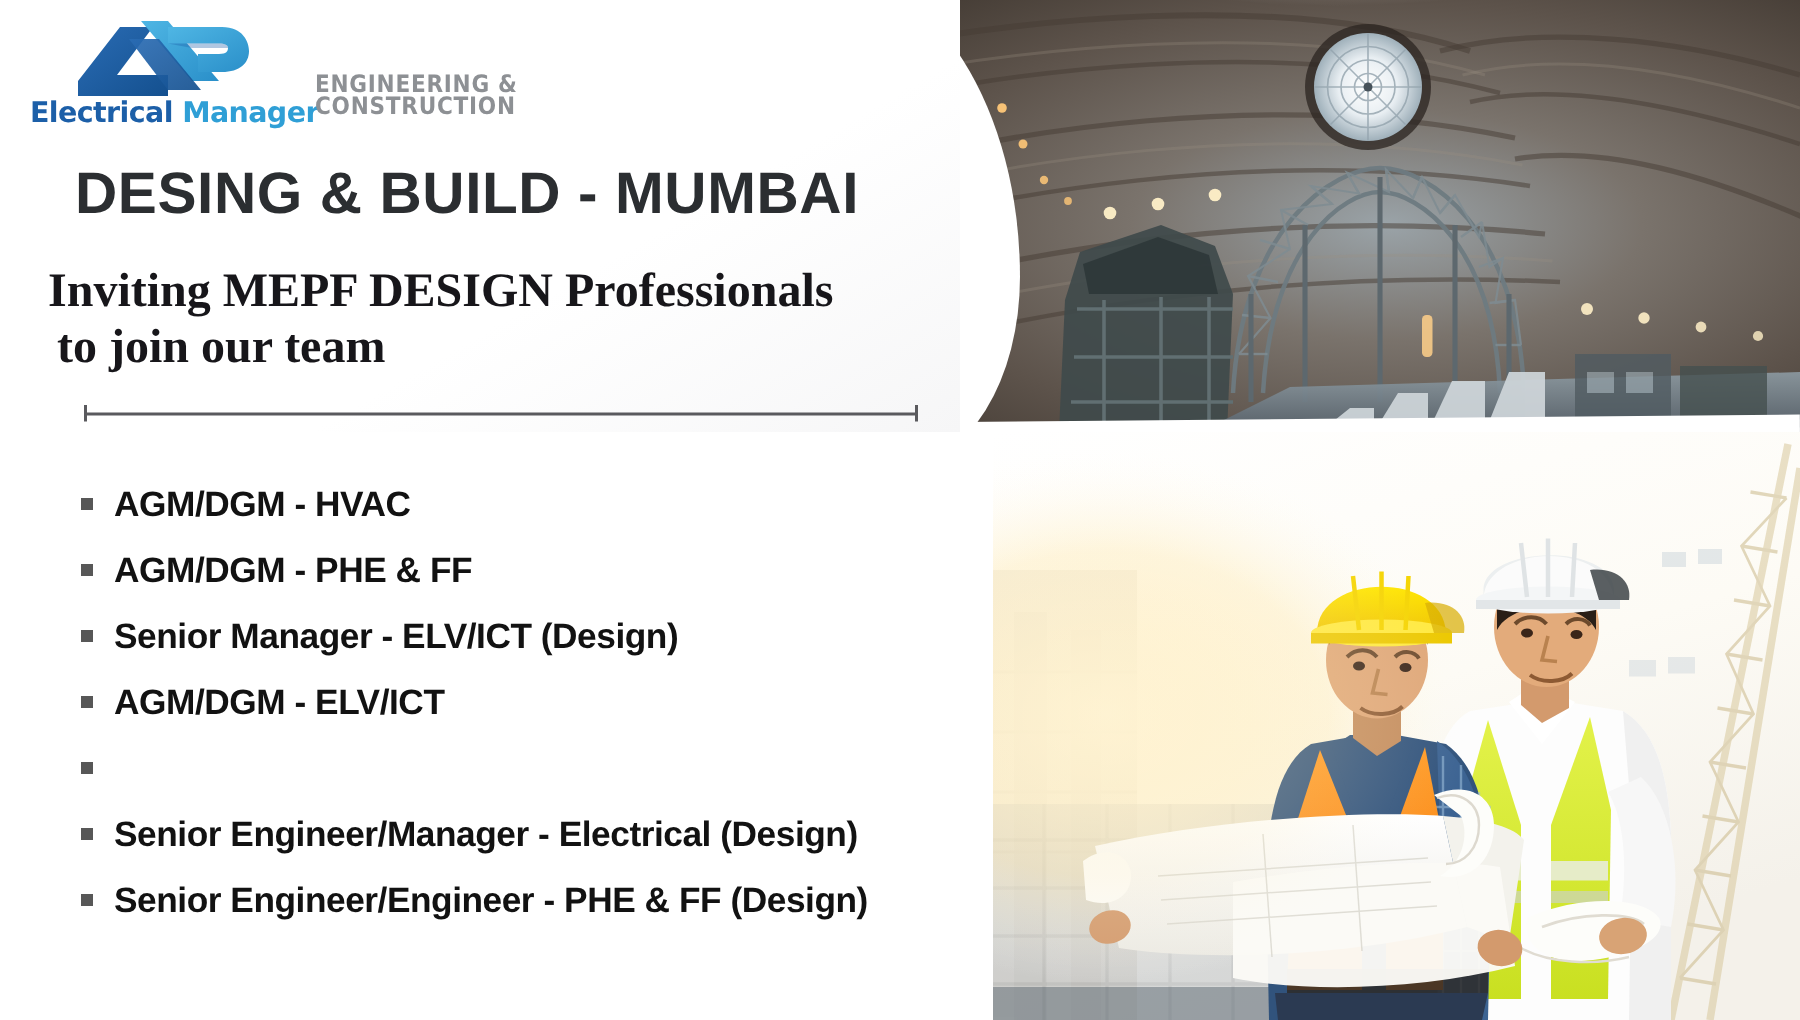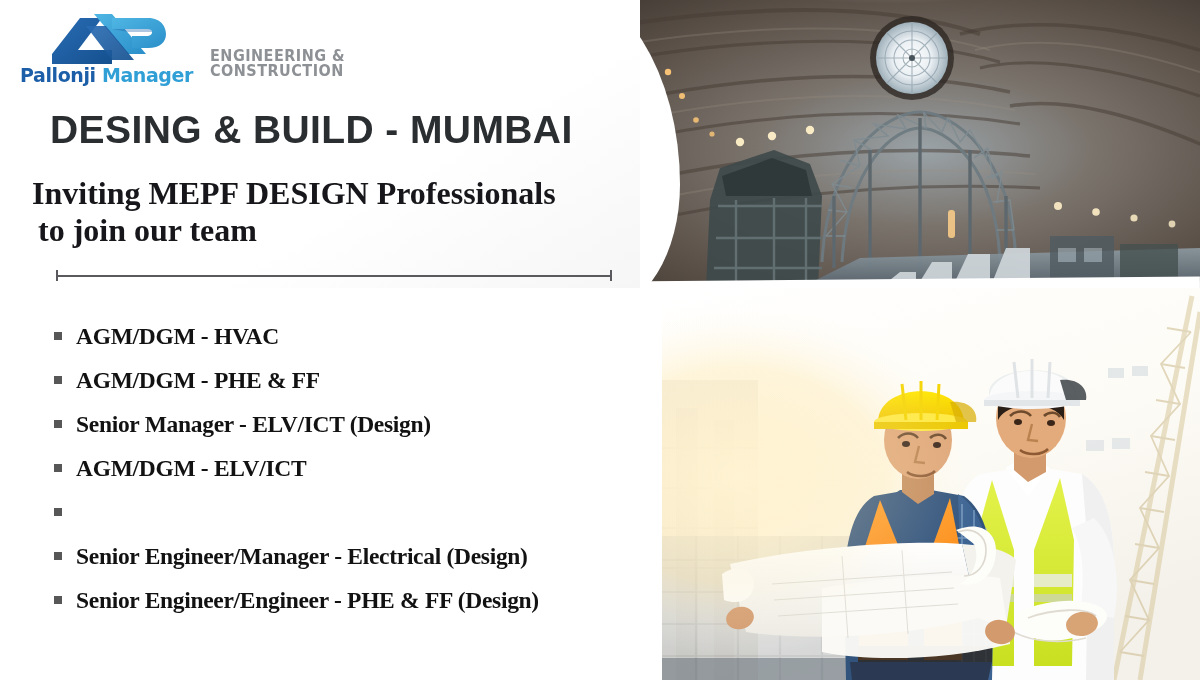--- a/index.html
+++ b/index.html
@@ -163,21 +163,21 @@
   }
   .job .marker {
     position:absolute;
     left:54px; top:50%;
     margin-top:-4px;
     width:8px; height:8px;
     background:#575757;
   }
   .job .text {
     margin-left:22px;
-    font-family:Liberation Serif, serif;
+    font-family:Liberation Sans, sans-serif;
     font-weight:700;
     font-size:23.5px;
     letter-spacing:-0.3px;
     color:#121212;
     white-space:nowrap;
   }
 </style>
 </head>
 <body>
 
@@ -343,21 +343,21 @@
 
         <path d="M44 4 L62 4 L96 44 L78 44 Z" fill="url(#spLight)"></path>
         <path d="M36 16 L56 16 L84 50 L62 50 Z" fill="url(#spDark)" opacity="0.92"></path>
 
         <path d="M62 8 L98 8 C 112 8 116 18 116 24 C 116 32 110 38 98 38 L82 38 L82 26 L96 26
                  C 101 26 102 24 102 22 C 102 20 100 19 96 19 L62 19 Z" fill="url(#spLight)"></path>
         <path d="M62 19 L96 19 C 100 19 102 20 102 22 L78 22 Z" fill="#1c5fa8" opacity="0.35"></path>
       </svg>
 
       <div class="sp-word">
-        <span class="a">Pallonji</span>
+        <span class="a">Electrical</span>
         <span class="b">Manager</span>
       </div>
 
       <div class="tagline">ENGINEERING &amp;
 CONSTRUCTION</div>
     </div>
 
     <div class="headline">DESING &amp; BUILD - MUMBAI</div>
 
     <div class="invite">

